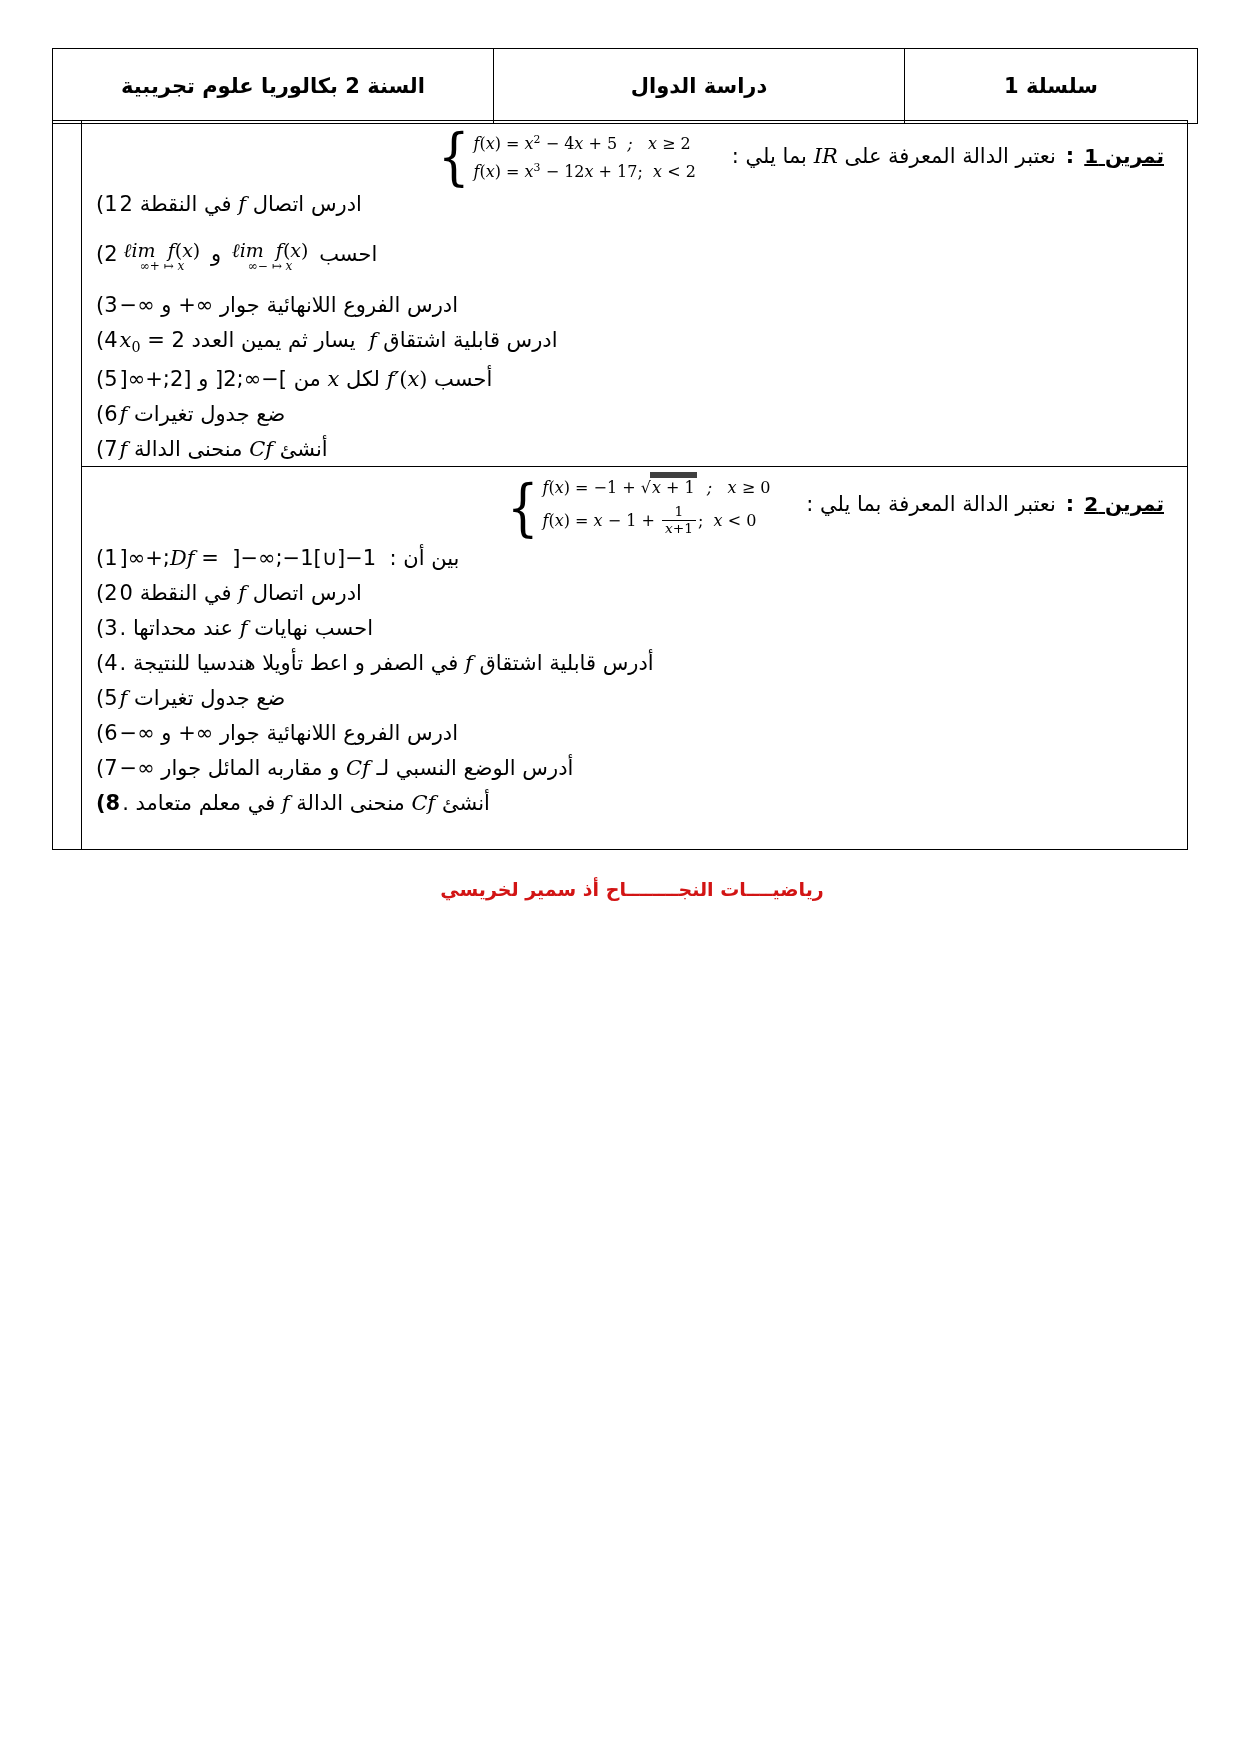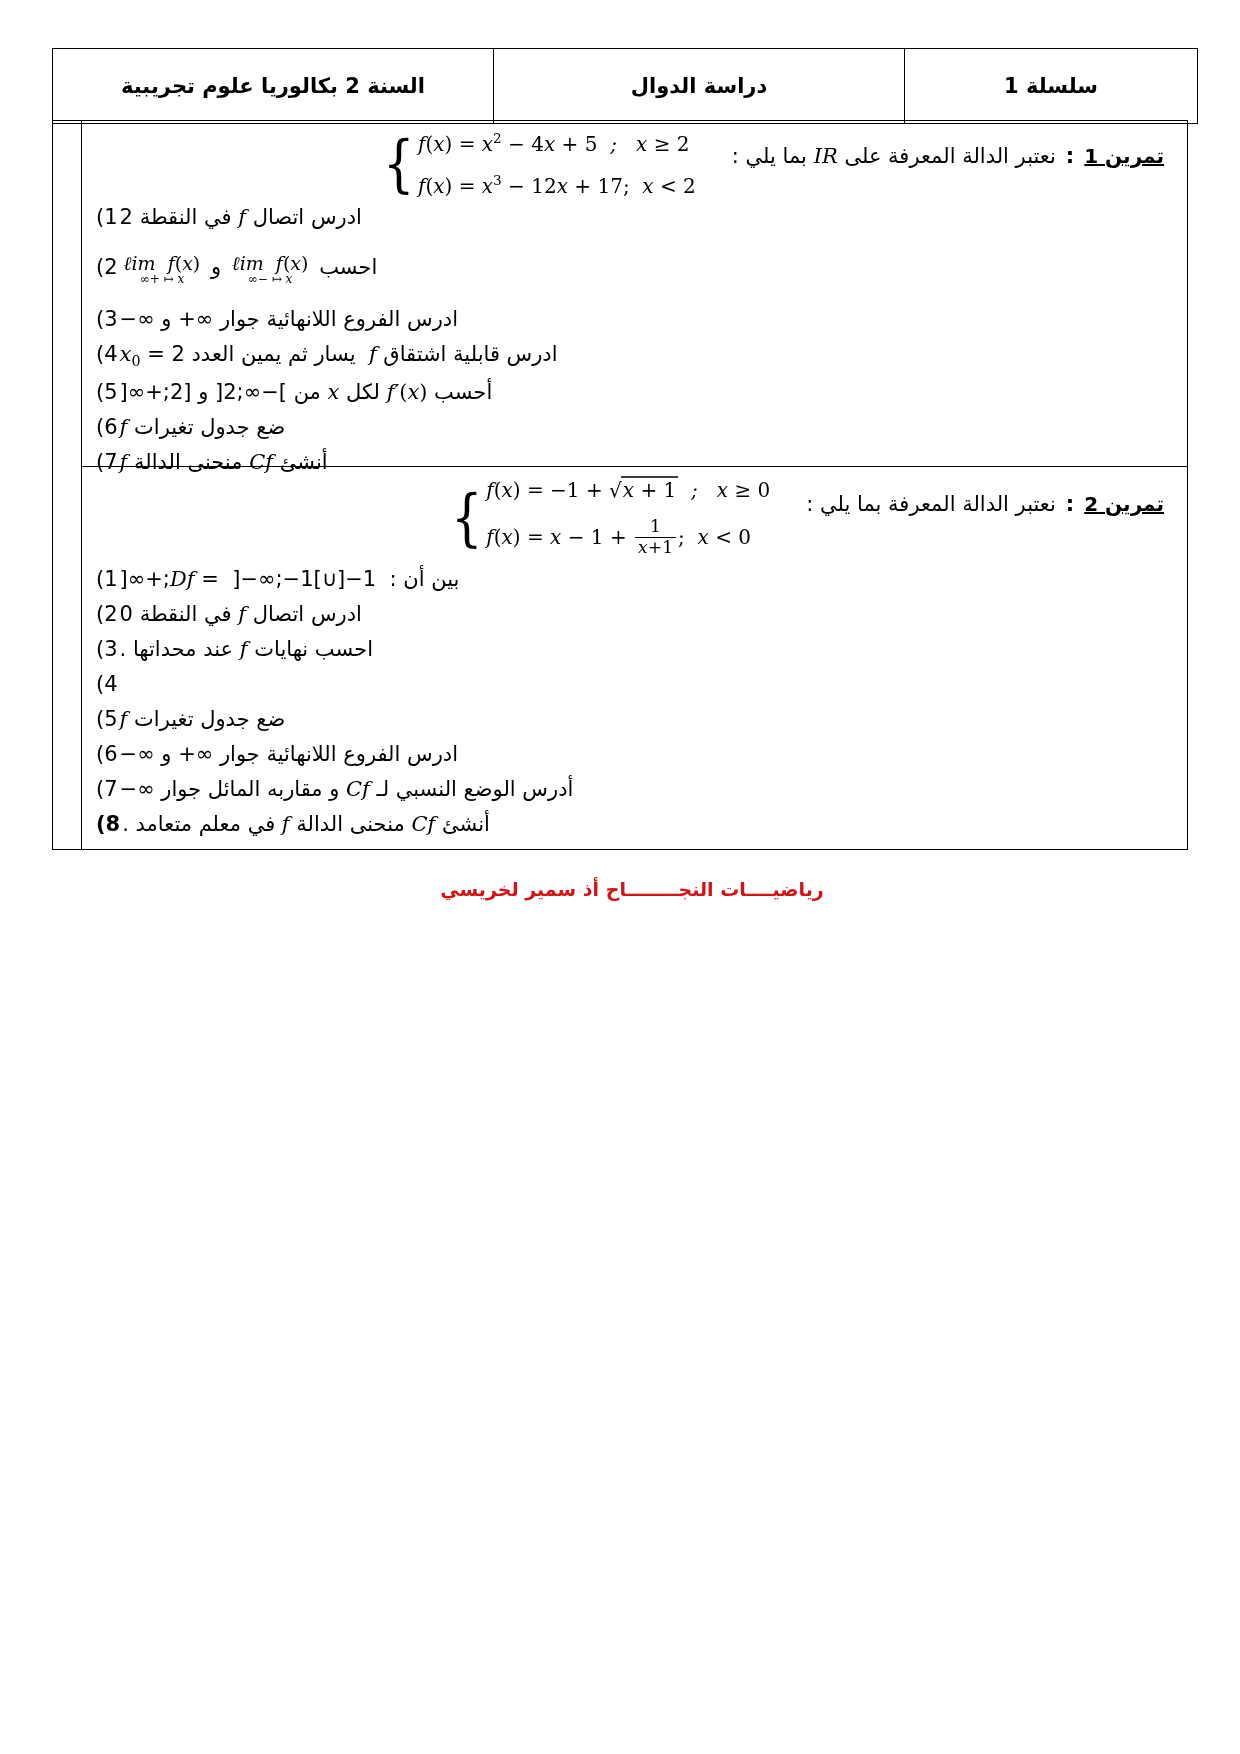--- a/index.html
+++ b/index.html
@@ -123,34 +123,34 @@
     font-size: 62px;
     line-height: 54px;
     font-family: "DejaVu Serif", "Liberation Serif", serif;
     font-weight: 300;
     margin-left: 2px;
     transform: scaleX(0.8);
   }
   .piece-lines {
     display: flex;
     flex-direction: column;
-    gap: 16px;
+    gap: 8px;
     font-family: "DejaVu Serif", "Liberation Serif", serif;
     font-style: italic;
-    font-size: 20px;
+    font-size: 16px;
     direction: ltr;
     text-align: left;
   }
   .m { font-family: "DejaVu Serif", "Liberation Serif", serif; font-style: italic; }
   .mn { font-style: normal; }
   sup.exp { font-size: 0.68em; vertical-align: super; font-style: normal; }
   sub.sb  { font-size: 0.68em; vertical-align: sub; font-style: normal; }
 
   .sqrt {
-    border-top: 2px solid #404040;
+    border-top: 6px solid #404040;
     padding: 0 2px 0 2px;
     margin-left: -1px;
   }
   .radical { font-style: normal; }
 
   .frac {
     display: inline-flex;
     flex-direction: column;
     vertical-align: middle;
     text-align: center;
@@ -376,20 +376,23 @@
       </li>
 
       <li>
         <span class="qtxt">
           احسب نهايات <span class="m">f</span> عند محداتها .
         </span>
         <span class="qnum">3)</span>
       </li>
 
       <li>
+        <span class="qtxt">
+          أدرس قابلية اشتقاق <span class="m">f</span> في الصفر و اعط تأويلا هندسيا للنتيجة .
+        </span>
         <span class="qnum">4)</span>
       </li>
 
       <li>
         <span class="qtxt">
           ضع جدول تغيرات <span class="m">f</span>
         </span>
         <span class="qnum">5)</span>
       </li>
 

